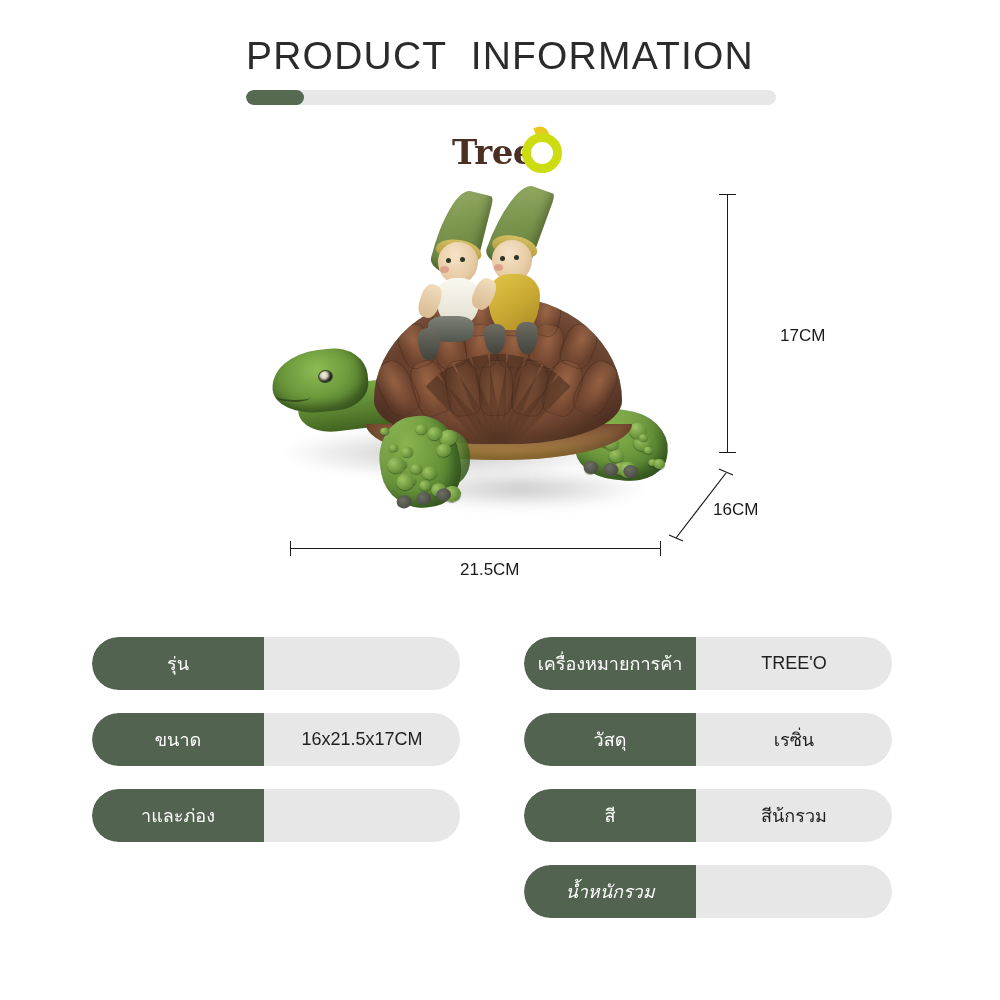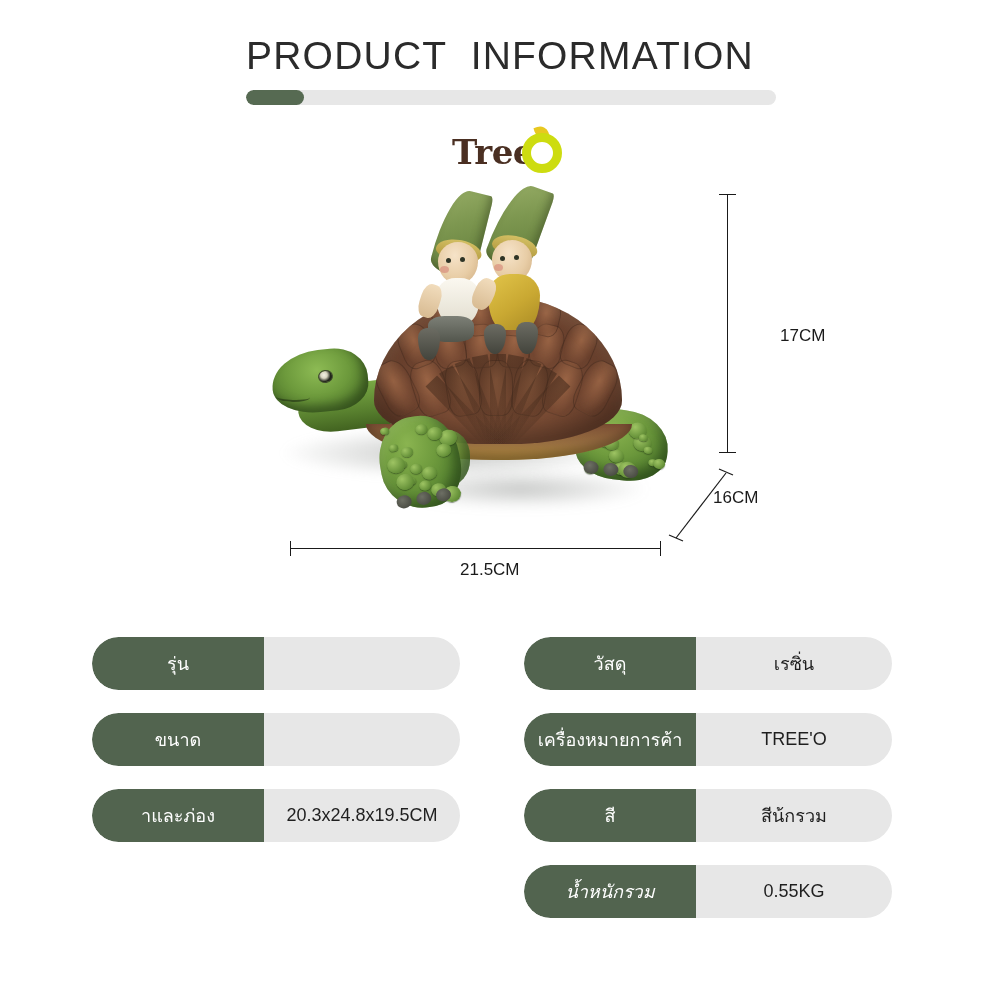--- a/index.html
+++ b/index.html
@@ -358,48 +358,47 @@
   <div class="dim-line-h"></div>
   <div class="cap-h" style="left:290px;"></div>
   <div class="cap-h" style="left:660px;"></div>
   <div class="dim-label" style="left:460px; top:560px;">21.5CM</div>
 
   <svg class="dim-diag" viewBox="0 0 100 100">
     <line x1="16" y1="83" x2="66" y2="18" stroke="#1a1a1a" stroke-width="1.2"></line>
     <line x1="9" y1="80" x2="23" y2="86" stroke="#1a1a1a" stroke-width="1.2"></line>
     <line x1="59" y1="14" x2="73" y2="20" stroke="#1a1a1a" stroke-width="1.2"></line>
   </svg>
-  <div class="dim-label" style="left:713px; top:488px;">16CM</div>
+  <div class="dim-label" style="left:713px; top:500px;">16CM</div>
 
   <div class="spec-grid">
     <div class="spec-col left" id="spec-col-left">
         <div class="spec-row" style="background: rgb(231, 231, 231);">
           <div class="spec-key" style="background: rgb(82, 100, 79); text-align: center;">รุ่น</div>
         </div>
         <div class="spec-row" style="background: rgb(231, 231, 231);">
           <div class="spec-key" style="background: rgb(82, 100, 79);">ขนาด</div>
+          <div class="spec-val">16x21.5x17CM</div>
         </div>
         <div class="spec-row" style="background: rgb(231, 231, 231);">
           <div class="spec-key" style="background: rgb(82, 100, 79);">าและภ่อง</div>
-          <div class="spec-val">20.3x24.8x19.5CM</div>
         </div>
       </div>
     <div class="spec-col right" id="spec-col-right">
         <div class="spec-row" style="background: rgb(231, 231, 231);">
+          <div class="spec-key" style="background: rgb(82, 100, 79);">เครื่องหมายการค้า</div>
+          <div class="spec-val">TREE'O</div>
+        </div>
+        <div class="spec-row" style="background: rgb(231, 231, 231);">
           <div class="spec-key" style="background: rgb(82, 100, 79);">วัสดุ</div>
           <div class="spec-val">เรซิ่น</div>
         </div>
         <div class="spec-row" style="background: rgb(231, 231, 231);">
-          <div class="spec-key" style="background: rgb(82, 100, 79);">เครื่องหมายการค้า</div>
-          <div class="spec-val">TREE'O</div>
-        </div>
-        <div class="spec-row" style="background: rgb(231, 231, 231);">
           <div class="spec-key" style="background: rgb(82, 100, 79);">สี</div>
           <div class="spec-val">สีน้กรวม</div>
         </div>
         <div class="spec-row" style="background: rgb(231, 231, 231);">
           <div class="spec-key" style="background: rgb(82, 100, 79); font-style: italic;">น้ำหนักรวม</div>
-          <div class="spec-val">0.55KG</div>
         </div>
       </div>
   </div>
 
 </div>
 
 </body></html>

